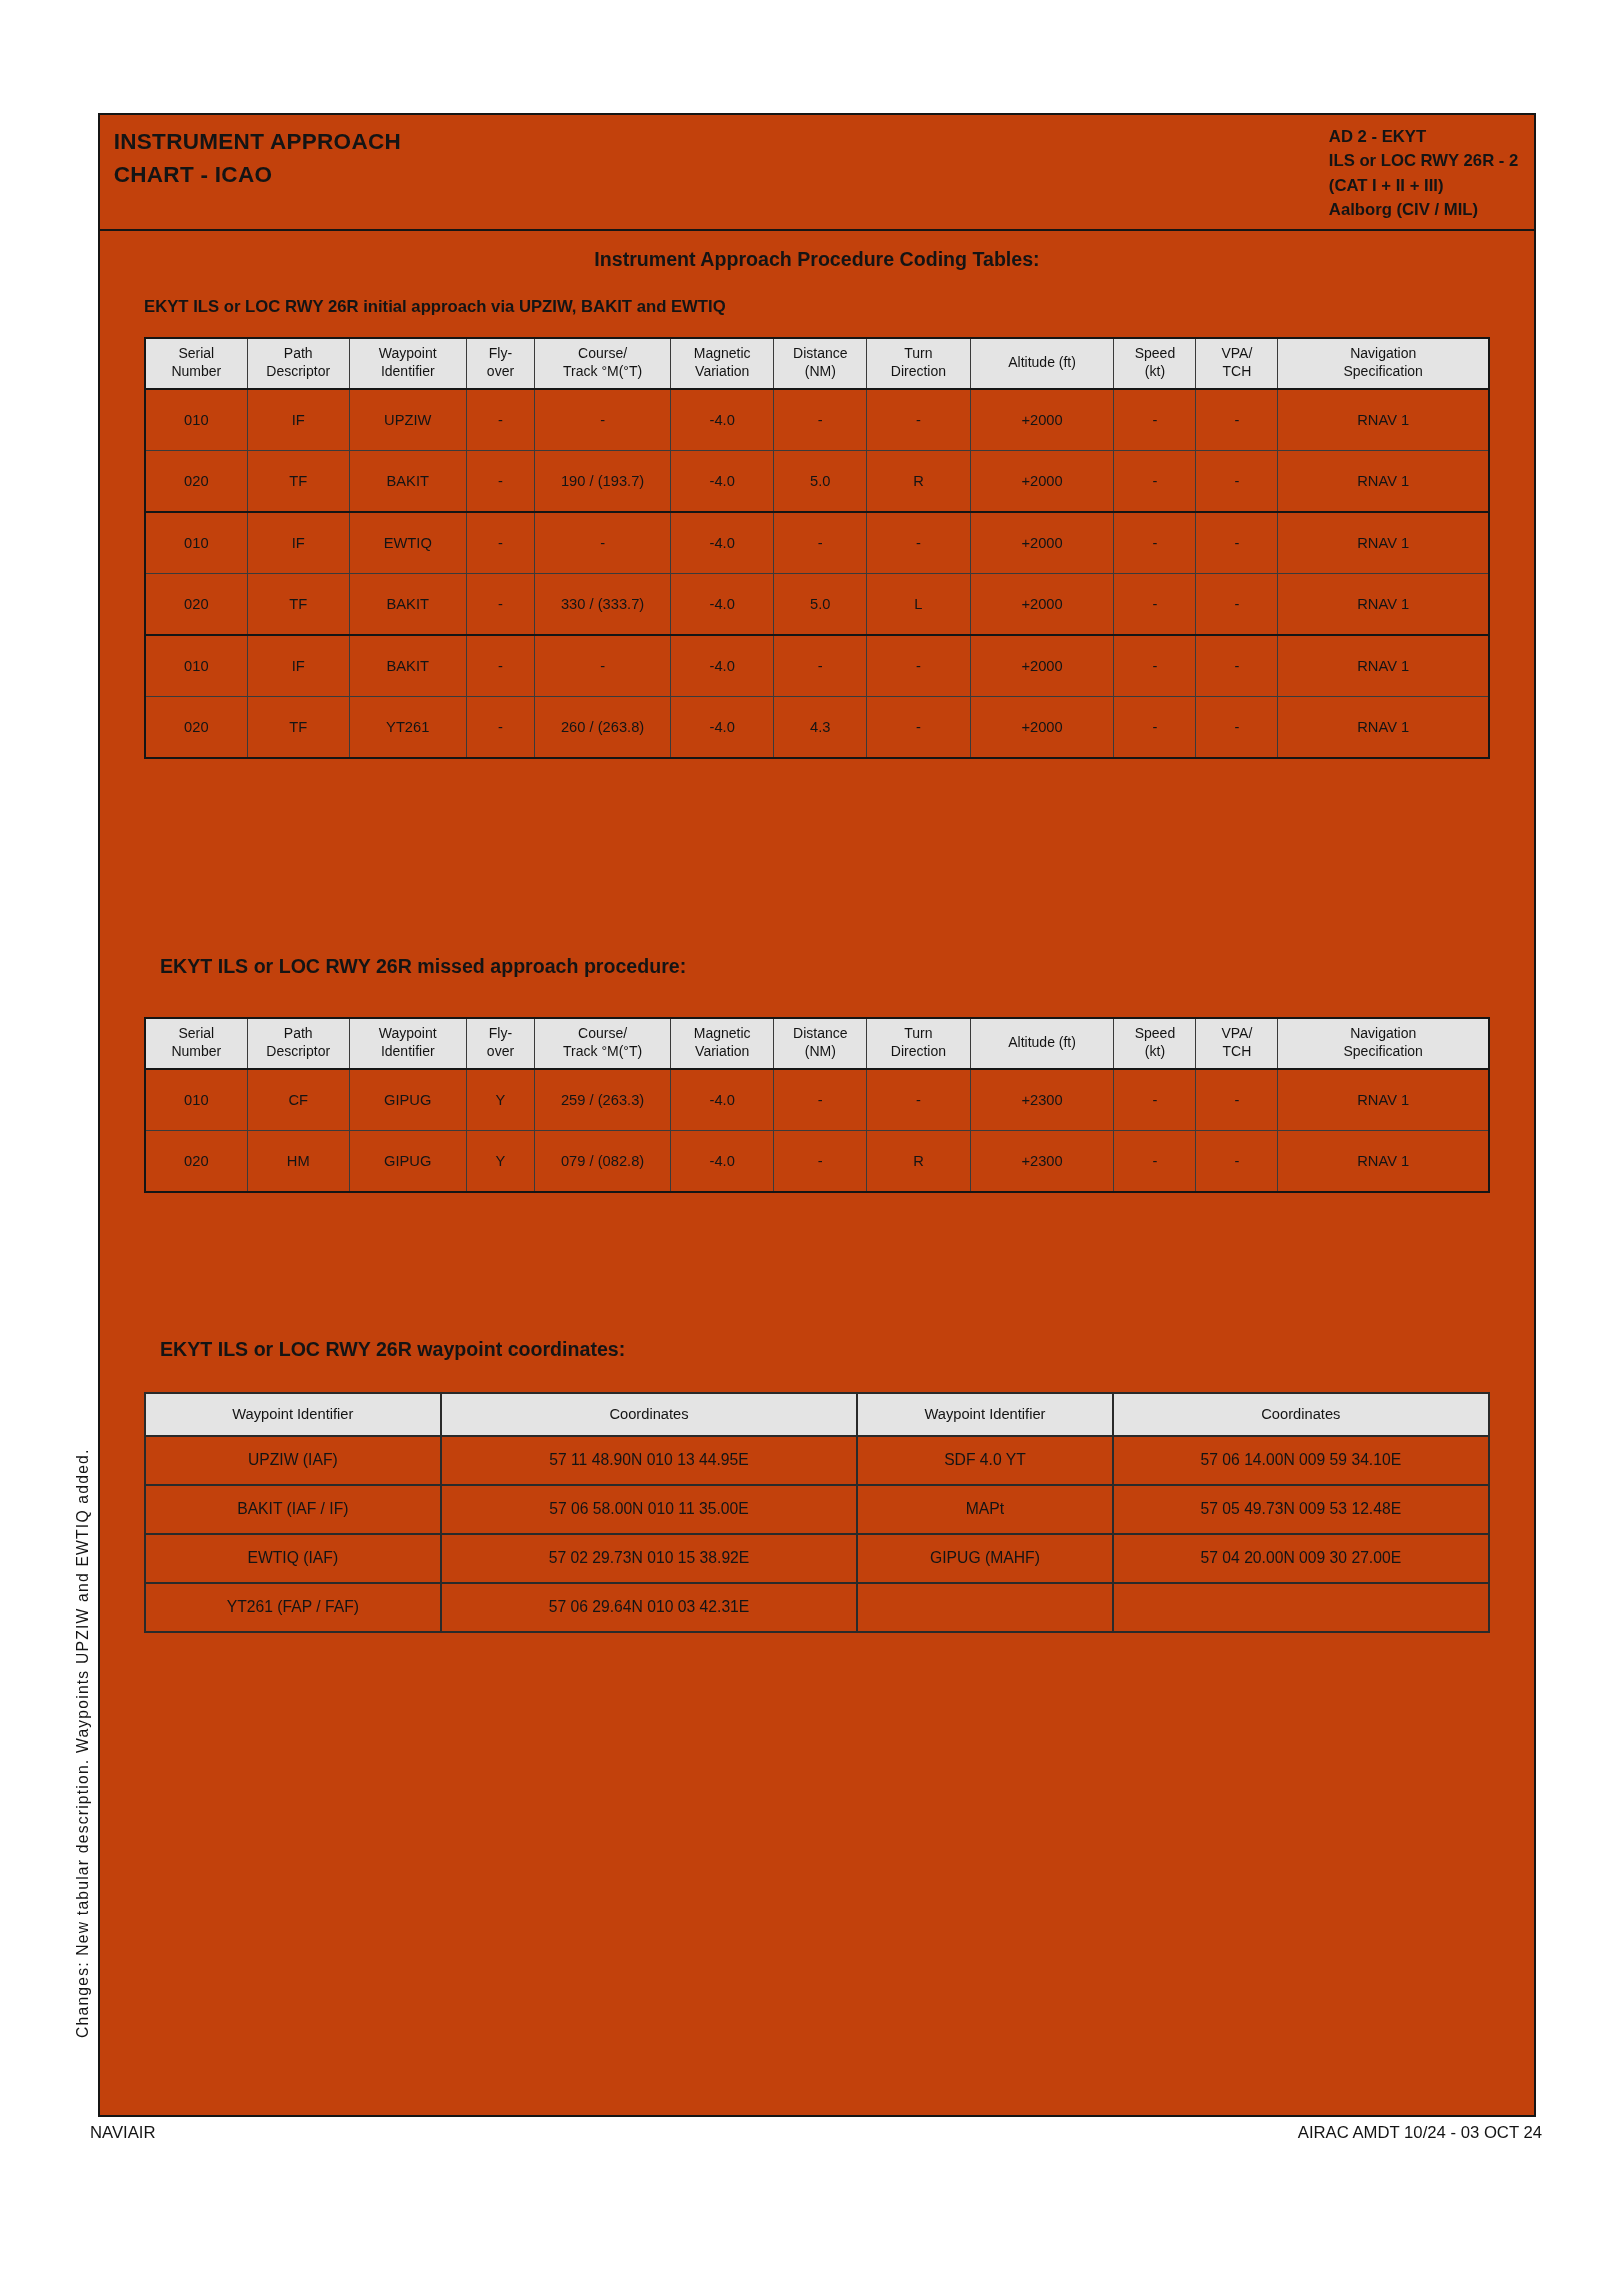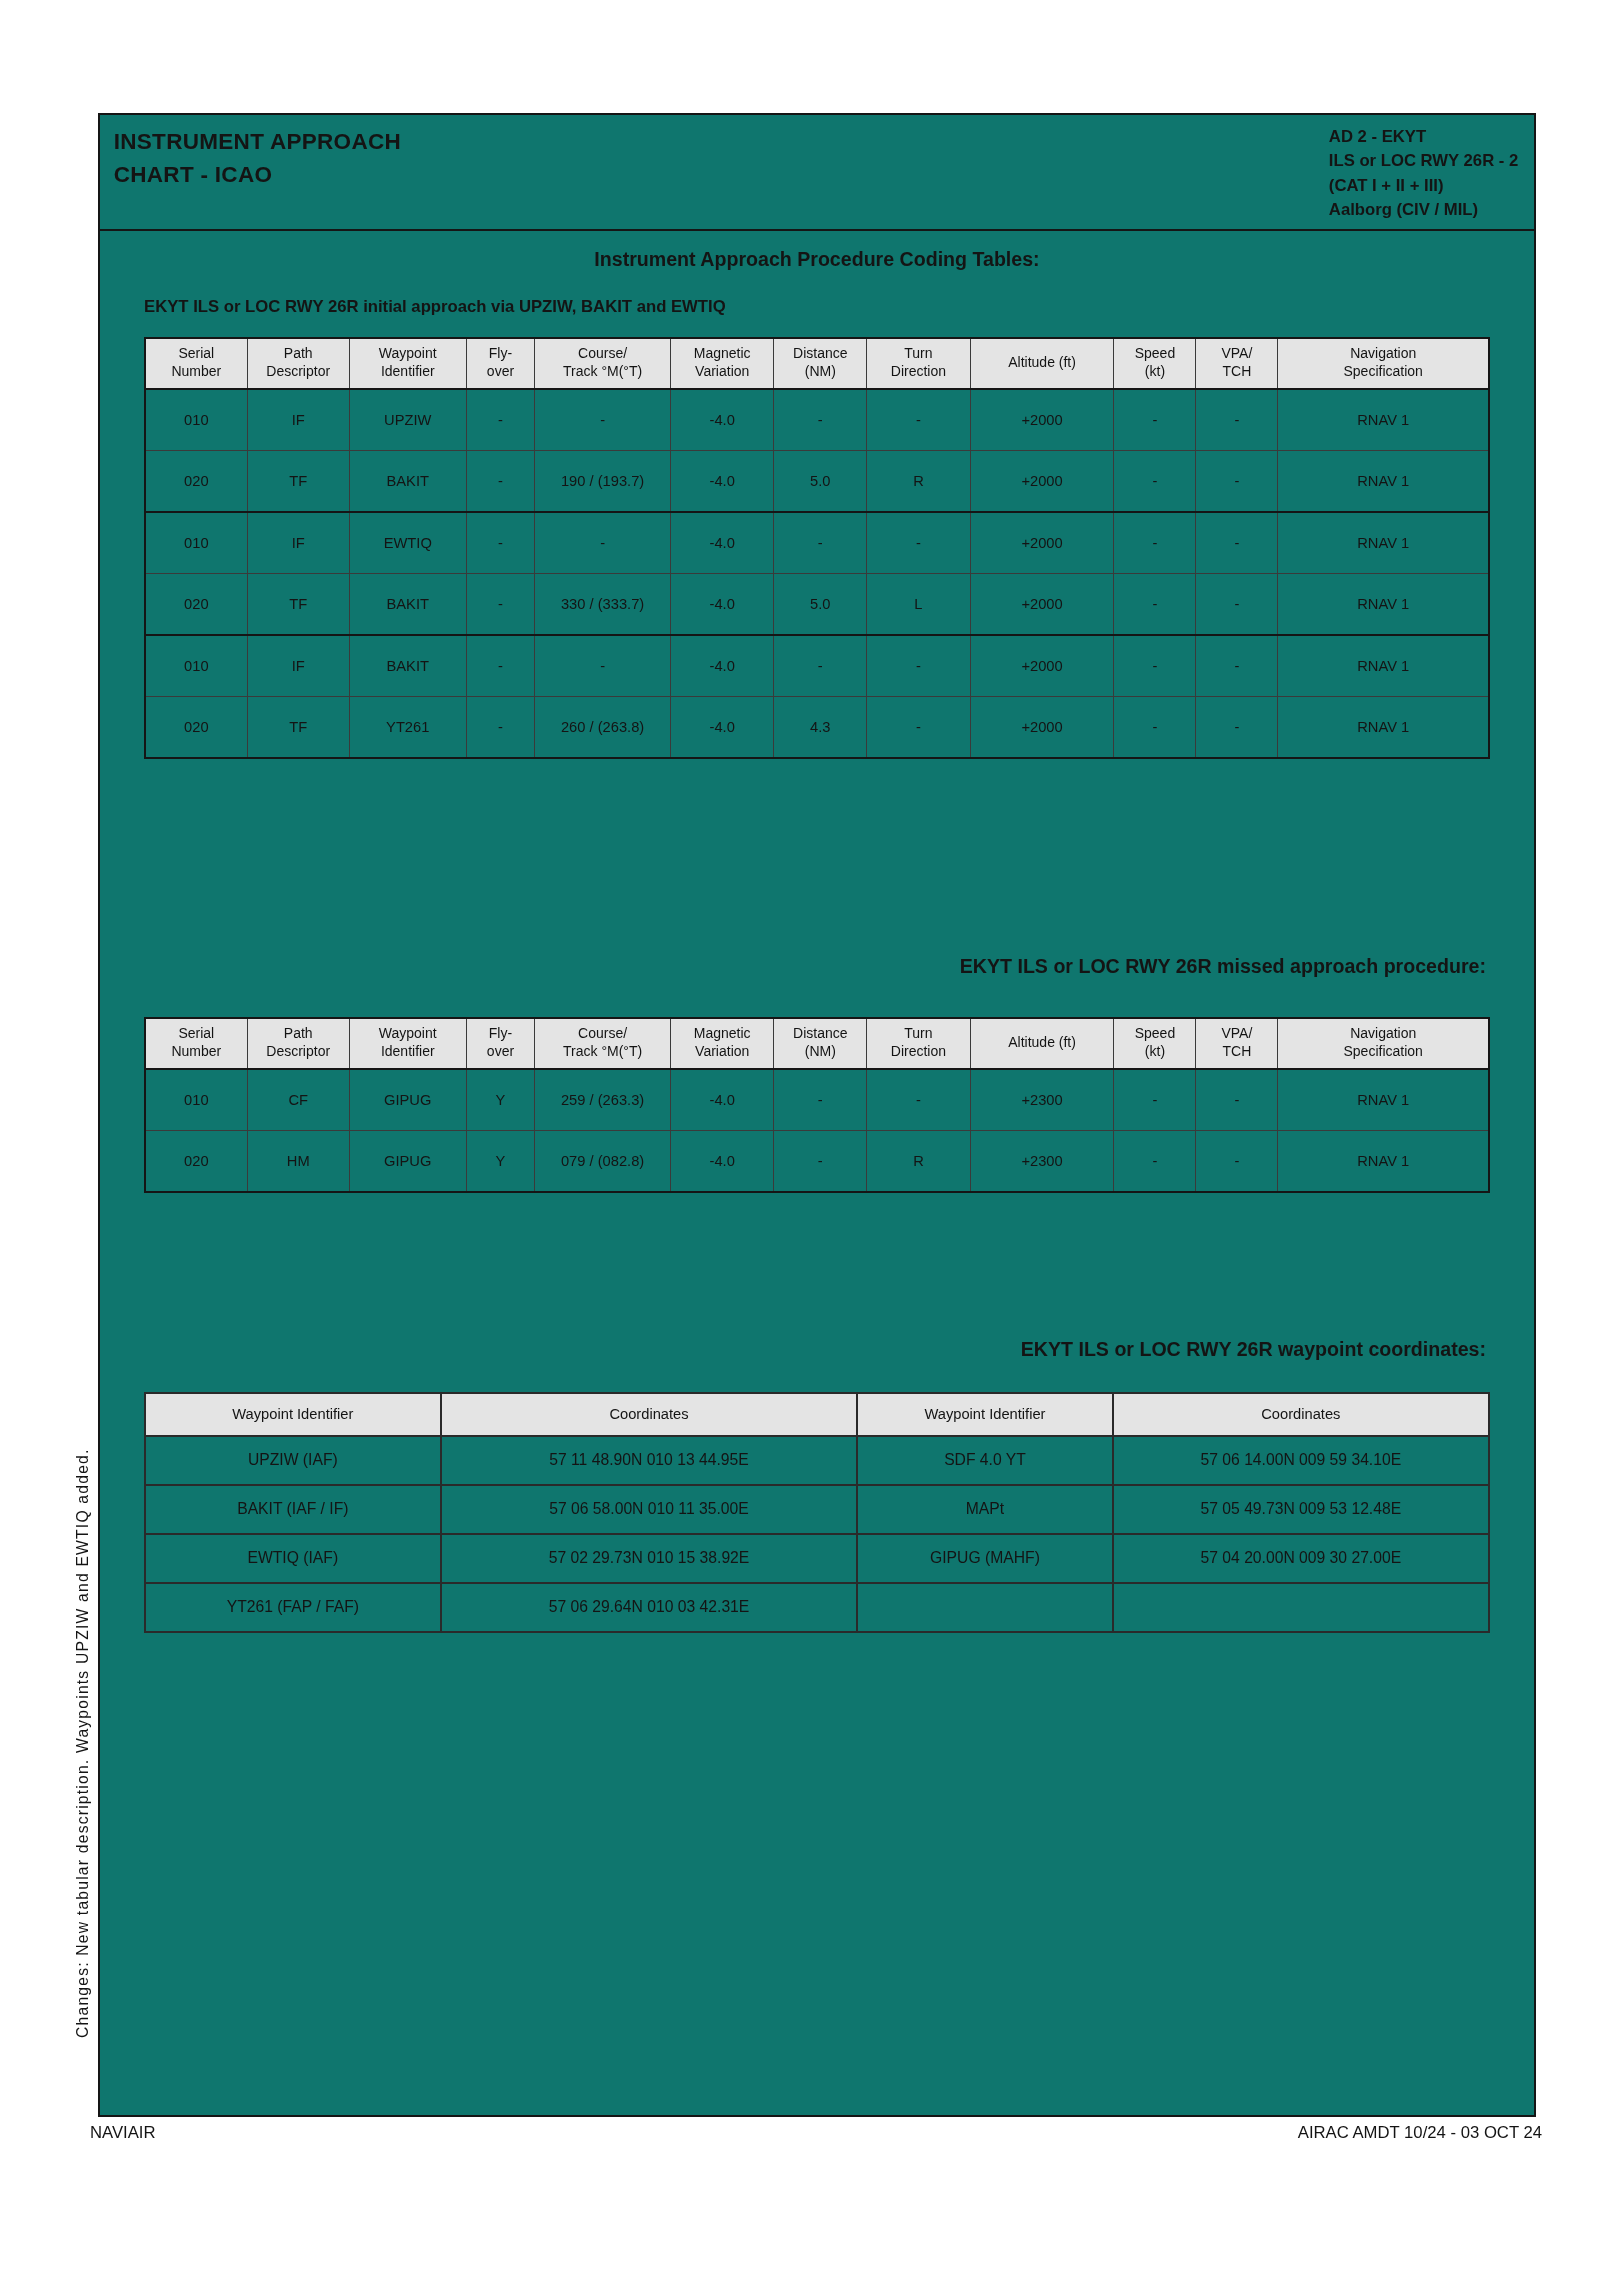--- a/index.html
+++ b/index.html
@@ -17,21 +17,21 @@
 
   
   .page-box {
     position: absolute;
     left: 98px;
     top: 113px;
     width: 1438px;
     height: 2004px;
     border: 2.9px solid #151515;
     box-sizing: border-box;
-    background: #0f766e;
+    background: #c2410c;
   }
 
   
   .doc-header {
     display: flex;
     justify-content: space-between;
     align-items: flex-start;
     padding: 9.8px 15.7px 7.8px 13.7px;
     border-bottom: 2.9px solid #151515;
     height: 116px;
@@ -61,22 +61,22 @@
     font-size: 19.6px;
     font-weight: bold;
   }
   .caption {
     margin: 26.5px 0 0 0;
     text-align: left;
     font-size: 16.7px;
     font-weight: bold;
   }
   .section-title {
-    margin: 4px;
-    text-align: right;
+    margin: 16px;
+    text-align: left;
     font-size: 19.6px;
     font-weight: bold;
   }
   .mt-missed { margin-top: 196px; }
   .mt-wpt    { margin-top: 145px; }
 
   
   table.coding {
     border-collapse: collapse;
     table-layout: fixed;

